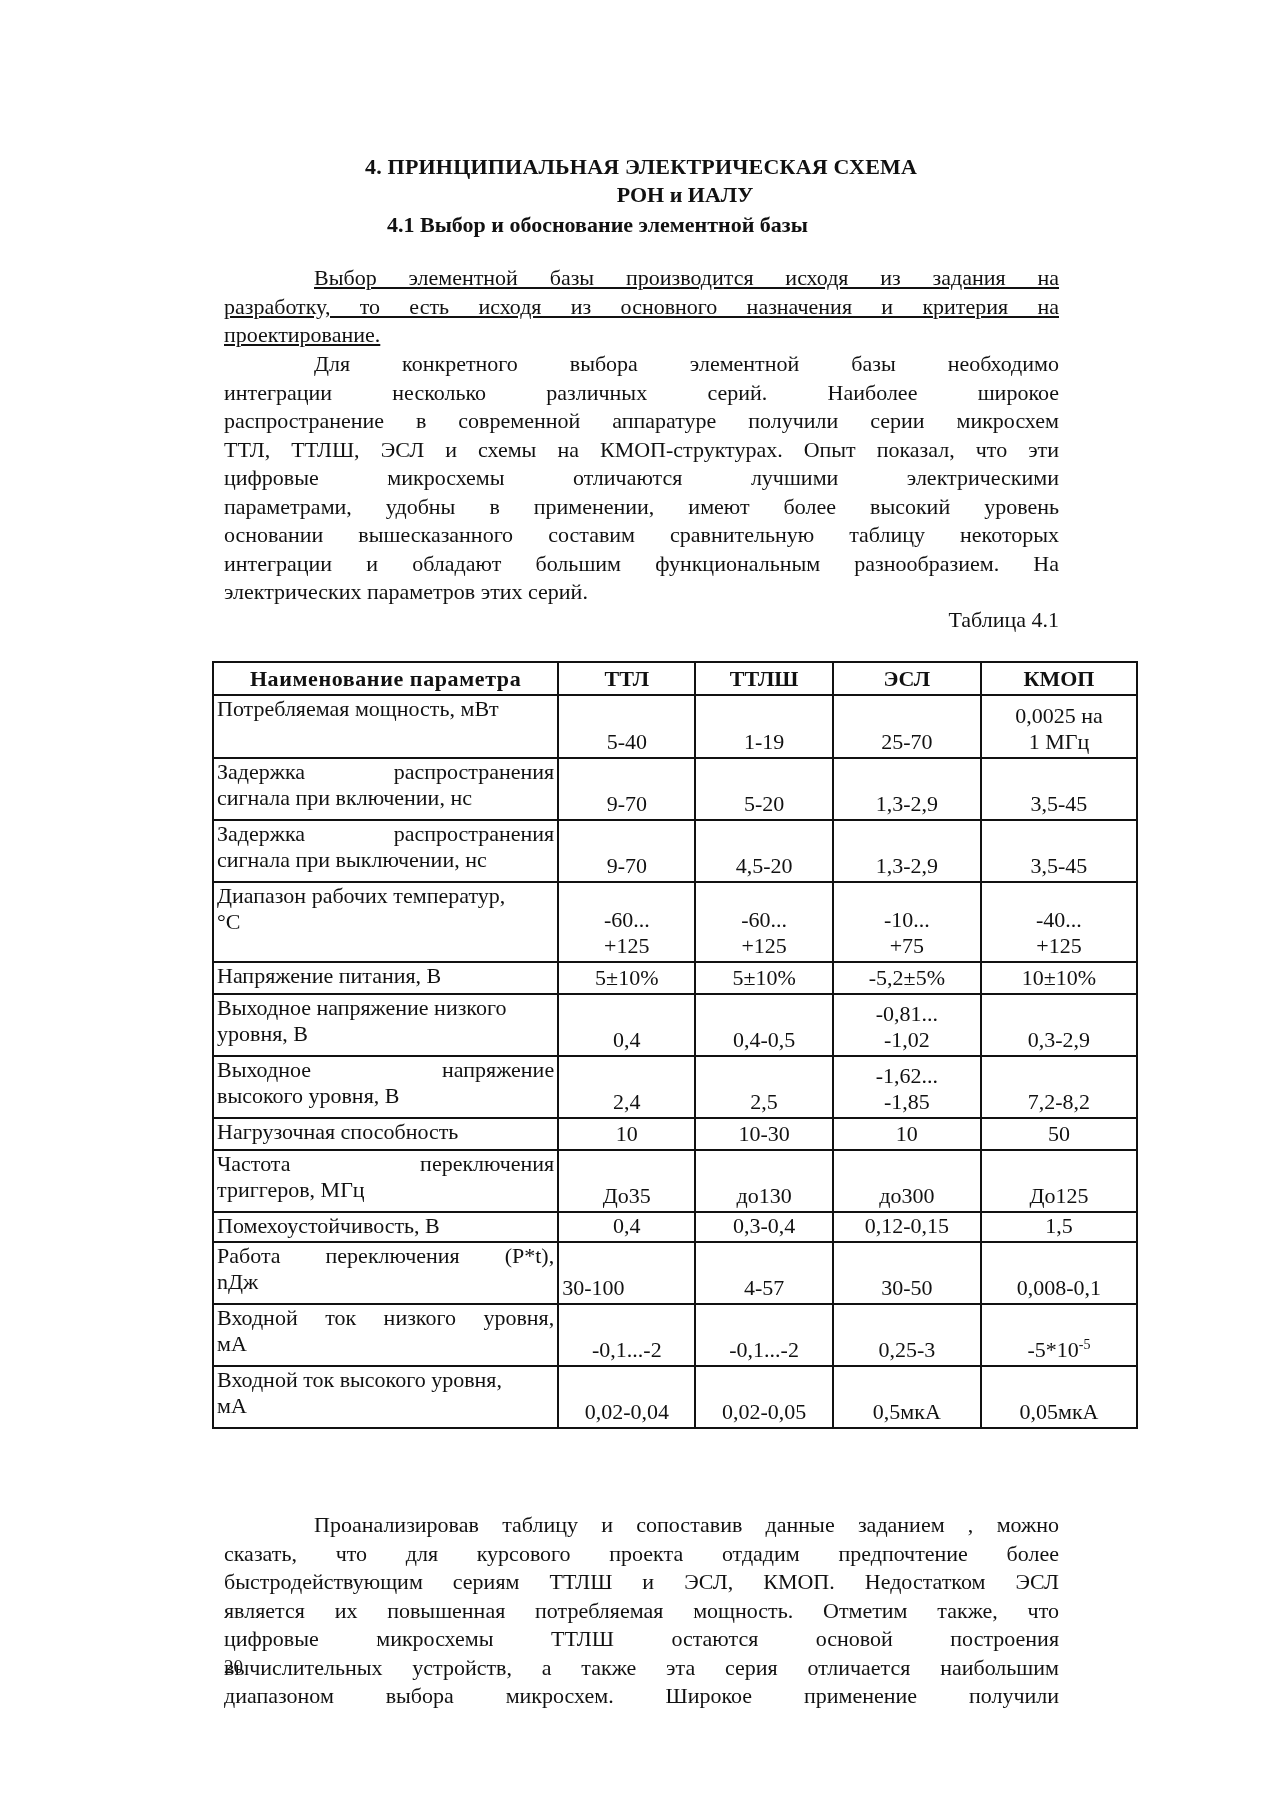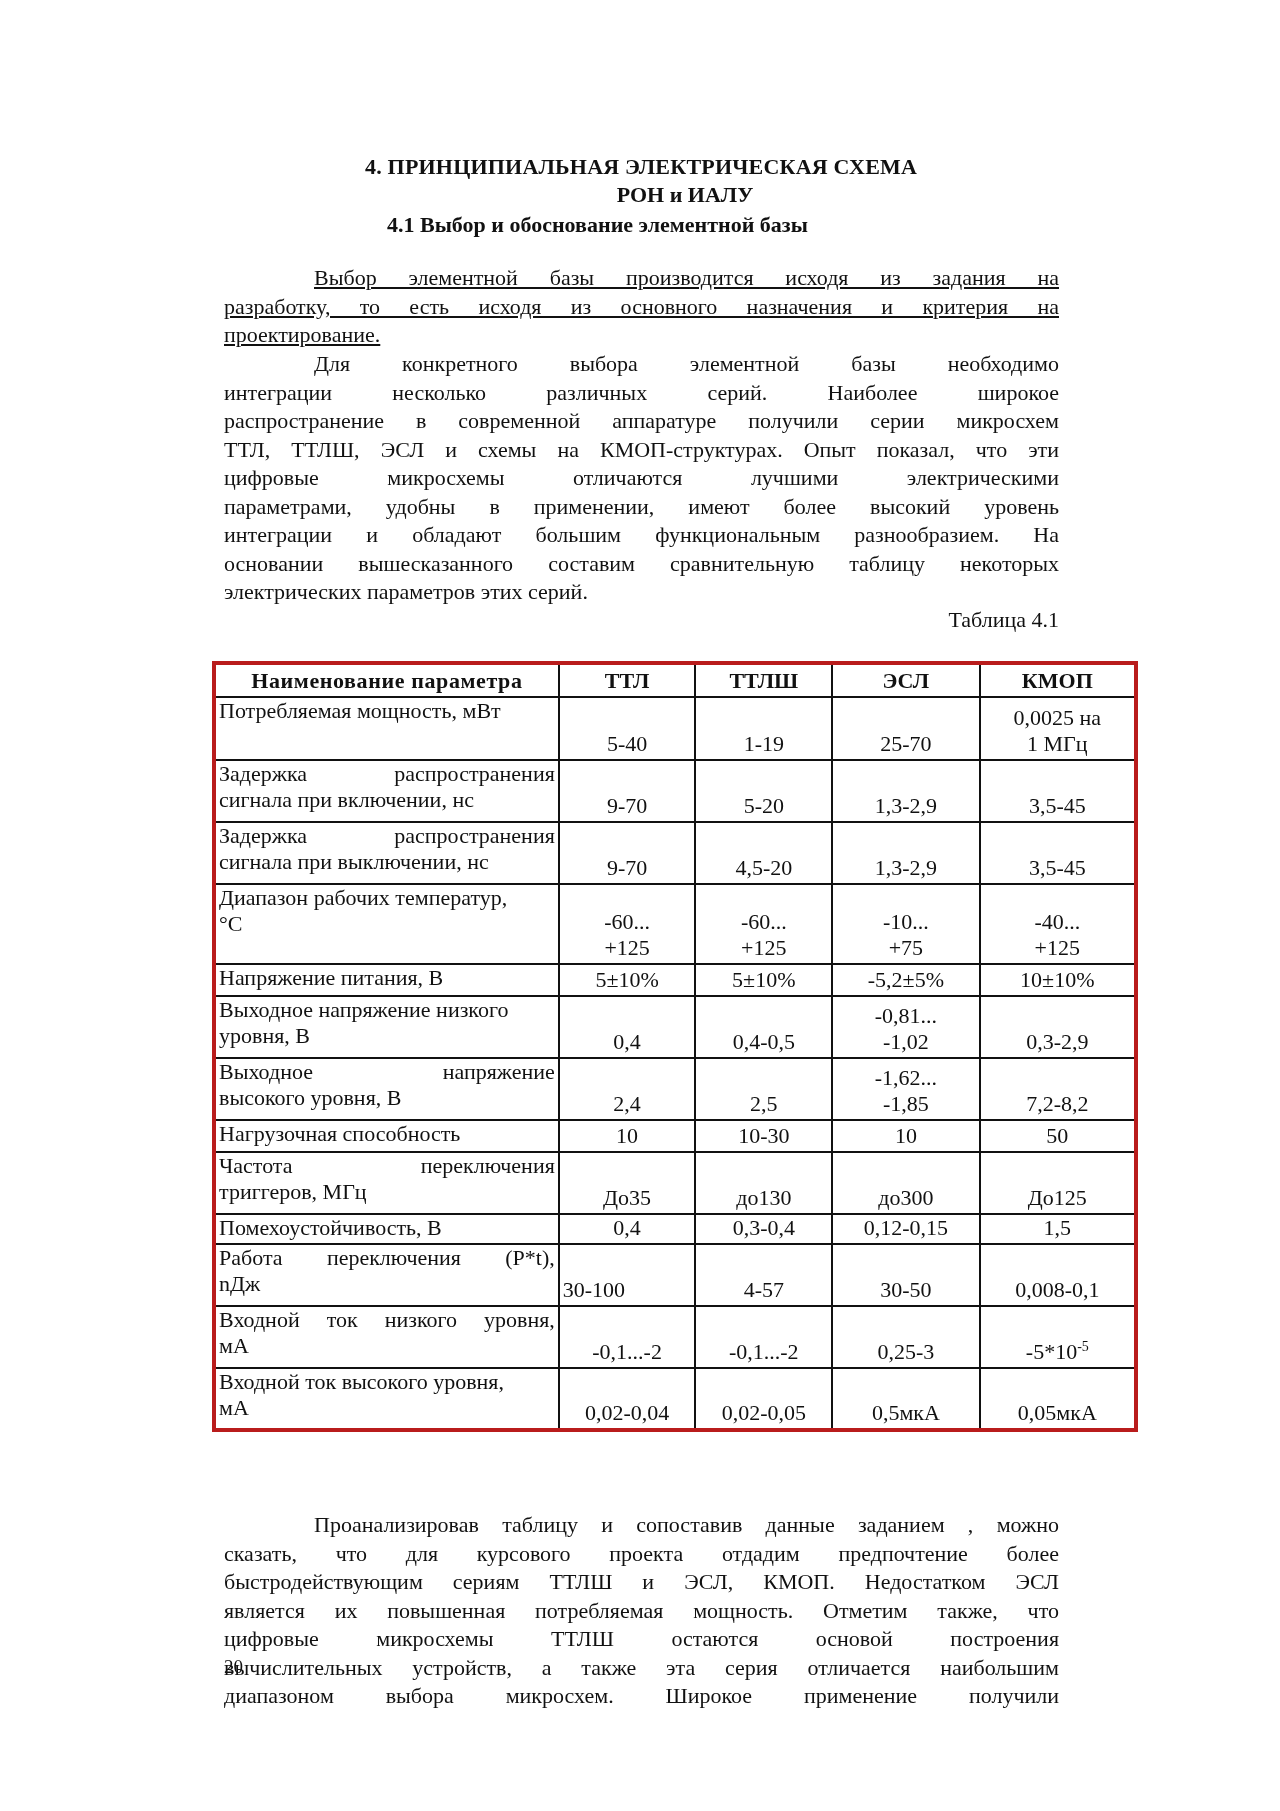--- a/index.html
+++ b/index.html
@@ -14,21 +14,21 @@
   .para { position: absolute; left: 224px; width: 835px; font-size: 22px; line-height: 28.5px;
           text-align: justify; }
   .para .ln { display: block; height: 28.5px; white-space: nowrap; text-align: justify; text-align-last: justify; }
   .para .ln.last { text-align-last: left; }
   .para .ln.indent { padding-left: 90px; }
   .p1 { top: 264px; text-decoration: underline; }
   .p2 { top: 350px; }
   .p3 { top: 1511px; }
   .caption { position: absolute; top: 606px; left: 800px; width: 259px; text-align: right; font-size: 22px; line-height: 28px; }
   table.params { position: absolute; left: 212px; top: 661px; width: 926px; border-collapse: collapse;
-                 font-size: 22px; border: 4px solid #b91c1c; }
+                 font-size: 22px; border: 2px solid #b91c1c; }
   table.params th, table.params td { border: 2px solid #111; padding: 0 3px; line-height: 26px; }
   table.params th { height: 31px; font-weight: bold; text-align: center; }
   table.params th.c0 { letter-spacing: 0.6px; }
   table.params td.name { text-align: justify; vertical-align: top; text-align-last: left; }
   table.params td.val { text-align: center; vertical-align: bottom; padding-bottom: 2px; }
   table.params td.val.left { text-align: left; }
   .col0 { width: 341px; } .col1 { width: 131px; } .col2 { width: 131px; } .col3 { width: 142px; } .col4 { width: 150px; }
   .pagenum { position: absolute; left: 224px; top: 1656px; font-size: 19px; line-height: 22px; }
   sup { font-size: 14px; line-height: 0; vertical-align: 8px; }
 </style>
@@ -47,22 +47,22 @@
     <span class="ln last">проектирование.</span>
   </div>
 
   <div class="para p2">
     <span class="ln indent">Для конкретного выбора элементной базы необходимо</span>
     <span class="ln">интеграции несколько различных серий. Наиболее широкое</span>
     <span class="ln">распространение в современной аппаратуре получили серии микросхем</span>
     <span class="ln">ТТЛ, ТТЛШ, ЭСЛ и схемы на КМОП-структурах.  Опыт показал, что эти</span>
     <span class="ln">цифровые микросхемы отличаются лучшими электрическими</span>
     <span class="ln">параметрами, удобны в применении, имеют более высокий уровень</span>
+    <span class="ln">основании вышесказанного составим сравнительную таблицу некоторых</span>
     <span class="ln">интеграции и обладают большим функциональным разнообразием. На</span>
-    <span class="ln">основании вышесказанного составим сравнительную таблицу некоторых</span>
     <span class="ln last">электрических параметров этих серий.</span>
   </div>
 
   <div class="caption">Таблица 4.1</div>
 
   <table class="params">
     <thead>
       <tr>
         <th class="c0 col0">Наименование параметра</th>
         <th class="col1">ТТЛ</th>

